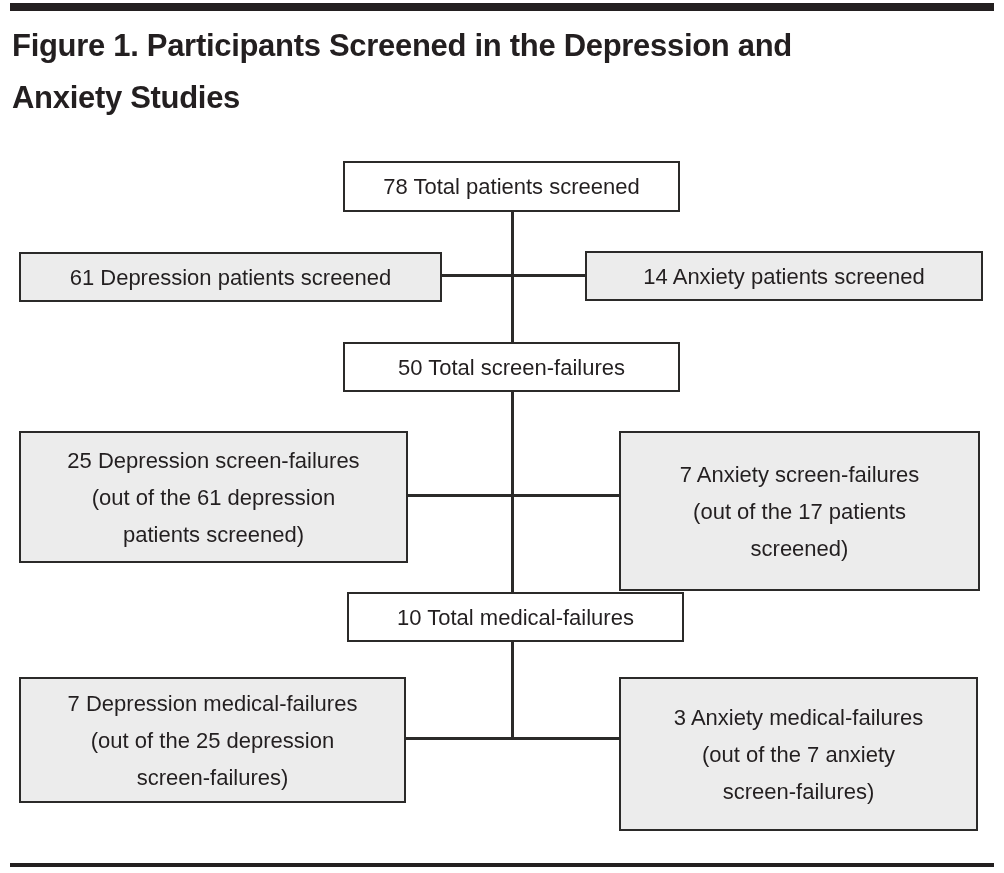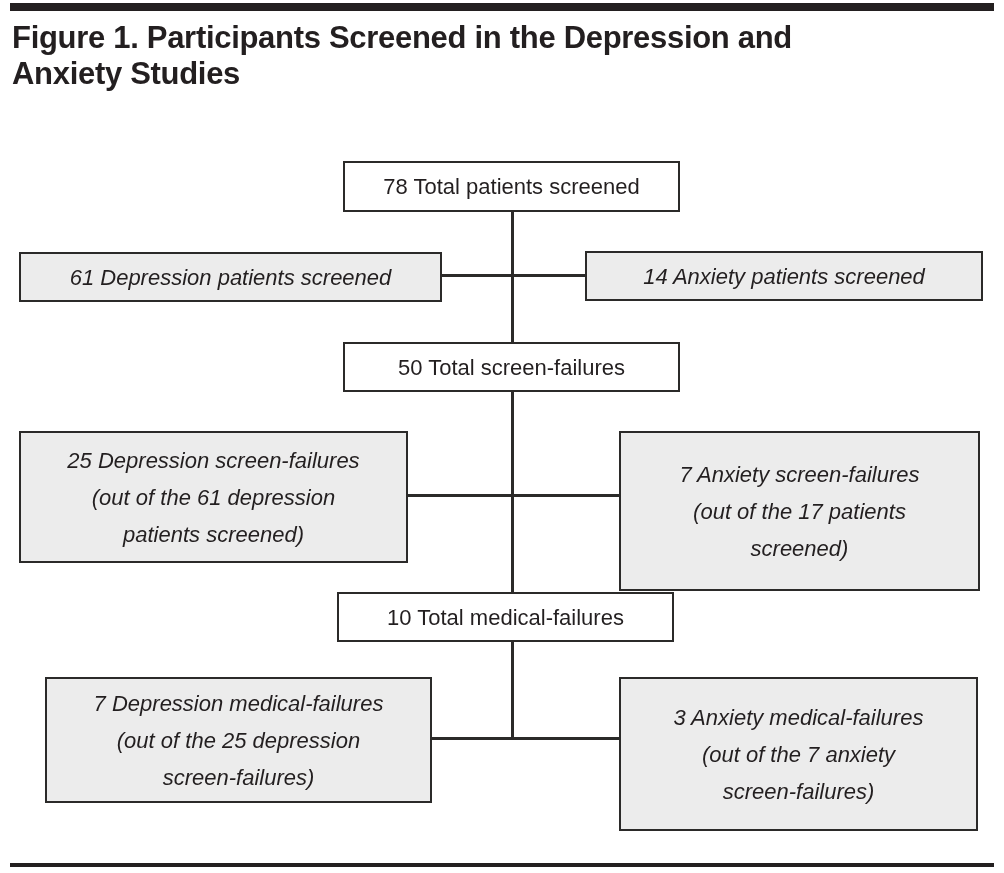--- a/index.html
+++ b/index.html
@@ -23,21 +23,21 @@
     background: #231f20;
   }
   .rule.top { top: 3px; height: 8px; }
   .rule.bottom { top: 863px; height: 4px; }
   .title {
     position: absolute;
     left: 12px;
     top: 20px;
     margin: 0;
     font-size: 31px;
-    line-height: 36px;
+    line-height: 52px;
     font-weight: bold;
     letter-spacing: -0.3px;
     white-space: pre-line;
     color: #231f20;
   }
   .line {
     position: absolute;
     background: #2b2a29;
   }
   .box {
@@ -47,21 +47,21 @@
     background: #ffffff;
     display: flex;
     align-items: center;
     justify-content: center;
     text-align: center;
     font-size: 22px;
     line-height: 37px;
     white-space: pre-line;
     color: #231f20;
   }
-  .box.gray { background: #ececec; font-style: italic; }
+  .box.gray { background: #ececec; }
 </style>
 </head>
 <body>
 
 <div class="figure">
 
   <div class="rule top"></div>
 
   <h1 class="title">Figure 1. Participants Screened in the Depression and
 Anxiety Studies</h1>
@@ -82,23 +82,23 @@
   <div class="box" style="left:343px; top:342px; width:337px; height:50px;">50 Total screen-failures</div>
 
   <div class="box gray" style="left:19px; top:431px; width:389px; height:132px;">25 Depression screen-failures
 (out of the 61 depression
 patients screened)</div>
 
   <div class="box gray" style="left:619px; top:431px; width:361px; height:160px;">7 Anxiety screen-failures
 (out of the 17 patients
 screened)</div>
 
-  <div class="box" style="left:337px; top:592px; width:337px; height:50px;text-align:right;">10 Total medical-failures</div>
+  <div class="box" style="left:347px; top:592px; width:337px; height:50px;text-align:right;">10 Total medical-failures</div>
 
-  <div class="box gray" style="left:19px; top:677px; width:387px; height:126px;margin-left:26px;">7 Depression medical-failures
+  <div class="box gray" style="left:19px; top:677px; width:387px; height:126px;">7 Depression medical-failures
 (out of the 25 depression
 screen-failures)</div>
 
   <div class="box gray" style="left:619px; top:677px; width:359px; height:154px;">3 Anxiety medical-failures
 (out of the 7 anxiety
 screen-failures)</div>
 
   <div class="rule bottom"></div>
 
 </div>

